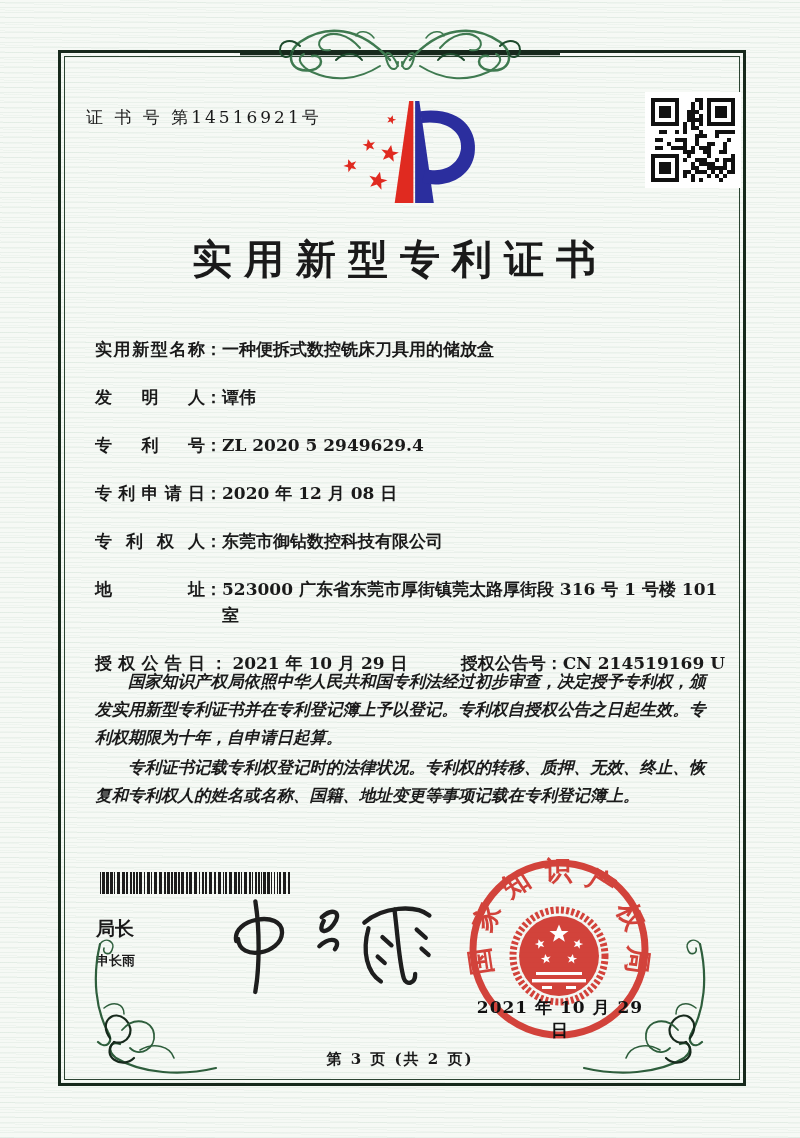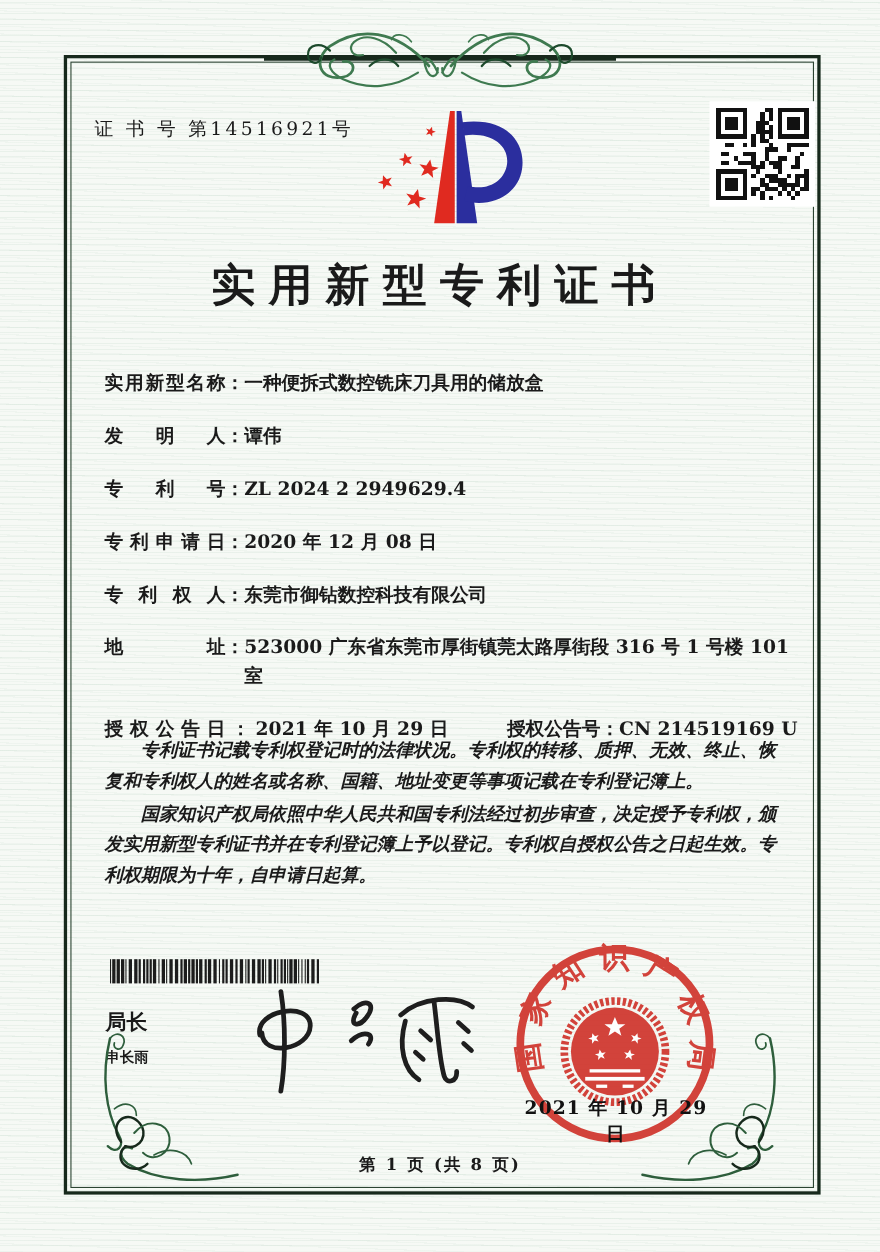--- a/index.html
+++ b/index.html
@@ -352,21 +352,21 @@
       <span class="fvalue">一种便拆式数控铣床刀具用的储放盒</span>
     </div>
     <div class="frow">
       <span class="flabel">发明人</span>
         <span class="fcolon">：</span>
       <span class="fvalue">谭伟</span>
     </div>
     <div class="frow">
       <span class="flabel">专利号</span>
         <span class="fcolon">：</span>
-      <span class="fvalue">ZL 2024 2 2949629.4</span>
+      <span class="fvalue">ZL 2020 5 2949629.4</span>
     </div>
     <div class="frow">
       <span class="flabel">专利申请日</span>
         <span class="fcolon">：</span>
       <span class="fvalue">2020 年 12 月 08 日</span>
     </div>
     <div class="frow">
       <span class="flabel">专利权人</span>
         <span class="fcolon">：</span>
       <span class="fvalue">东莞市御钻数控科技有限公司</span>
@@ -382,22 +382,22 @@
       <span>2021 年 10 月 29 日</span>
       <span class="grant-right">
         <span>授权公告号</span>
           <span>：</span>
         <span>CN 214519169 U</span>
       </span>
     </div>
   </div>
 
   <div class="body-text">
+    <p>国家知识产权局依照中华人民共和国专利法经过初步审查，决定授予专利权，颁发实用新型专利证书并在专利登记簿上予以登记。专利权自授权公告之日起生效。专利权期限为十年，自申请日起算。</p>
     <p>专利证书记载专利权登记时的法律状况。专利权的转移、质押、无效、终止、恢复和专利权人的姓名或名称、国籍、地址变更等事项记载在专利登记簿上。</p>
-    <p>国家知识产权局依照中华人民共和国专利法经过初步审查，决定授予专利权，颁发实用新型专利证书并在专利登记簿上予以登记。专利权自授权公告之日起生效。专利权期限为十年，自申请日起算。</p>
   </div>
 
   <div class="barcode" id="barcode">
       <div class="bar" style="width:1px"></div>
       <div class="sp" style="width:1px"></div>
       <div class="bar" style="width:3px"></div>
       <div class="sp" style="width:1px"></div>
       <div class="bar" style="width:3px"></div>
       <div class="sp" style="width:1px"></div>
       <div class="bar" style="width:3px"></div>
@@ -540,15 +540,15 @@
         <use href="#sst" transform="translate(106,103) scale(0.5) rotate(10)"></use>
         <rect x="70" y="116" width="46" height="3"></rect>
         <rect x="66" y="123" width="54" height="3.4"></rect>
         <rect x="76" y="130" width="10" height="3"></rect>
         <rect x="100" y="130" width="10" height="3"></rect>
       </g>
     </g>
   </svg>
   <div class="seal-date">2021 年 10 月 29 日</div>
 
-  <div class="page-no">第 1 页 (共 8 页)</div>
+  <div class="page-no">第 3 页 (共 2 页)</div>
 
 </div>
 
 </body></html>

